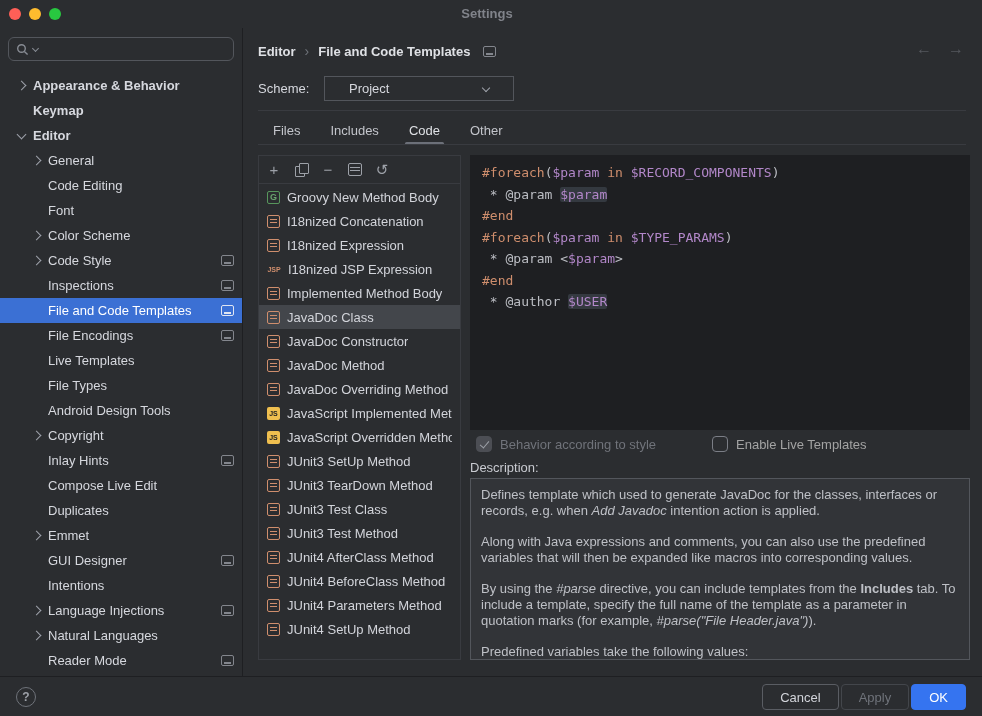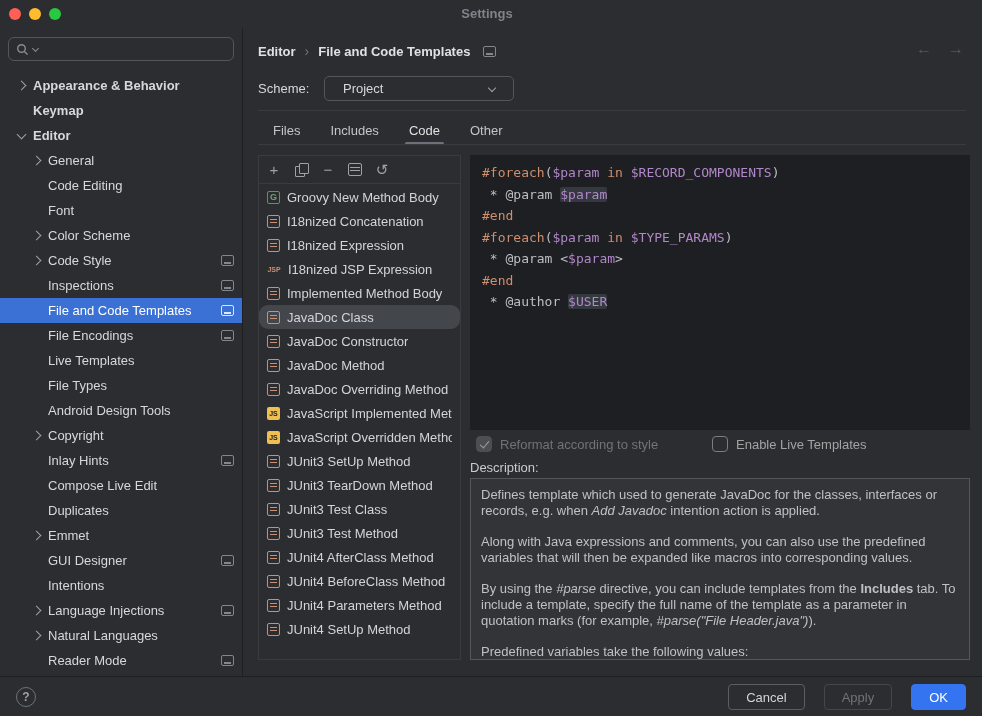--- a/index.html
+++ b/index.html
@@ -62,22 +62,22 @@
                 font-weight:700; color:#dfe1e5; }
   .bc-sep { color:#6f737a; font-weight:400; font-size:14px; }
   .breadcrumb .mon-icon { margin-left:3px; }
 
   .nav-arrows { position:absolute; right:18px; top:12px; display:flex; gap:16px;
                 color:#55585e; font-size:16px; }
   .nav-arrows span { cursor:default; }
 
   .scheme-label { position:absolute; left:15px; top:53px; color:#d6d8de; }
   .scheme-select { position:absolute; left:81px; top:48px; width:190px; height:25px;
-                   border:1px solid #53565c; border-radius:5px; display:flex; align-items:center;
-                   padding:0 18px; color:#d6d8de; cursor:default; }
+                   border:1px solid #53565c; border-radius:0; display:flex; align-items:center;
+                   padding:0 24px; color:#d6d8de; cursor:default; }
   .scheme-select .s-chev { margin-left:auto; width:6px; height:6px; border-color:#9ea2aa; }
 
   .sep1 { position:absolute; left:15px; right:16px; top:82px; height:1px; background:#393b40; }
 
   .tabs { position:absolute; left:15px; top:90px; height:26px; display:flex; }
   .tab { padding:0 15px; line-height:25px; color:#c3c5cb; position:relative; cursor:default; }
   .tab.active { color:#dfe1e5; }
   .tab.active::after { content:""; position:absolute; left:11px; right:11px; bottom:-1px; height:3px;
                        border-radius:2px; background:#6c7079; }
   .tabs-sep { position:absolute; left:15px; right:16px; top:116px; height:1px; background:#393b40; }
@@ -93,21 +93,21 @@
                      border:1.2px solid #9da1a8; border-radius:1px; }
   .tb-tpl-copy::after { content:""; position:absolute; left:5px; top:0; width:8px; height:9px;
                     border:1.2px solid #9da1a8; border-radius:1px; background:#2b2d30; }
   .tb-duplicate { position:relative; width:11px; height:13px; border:1.2px solid #9da1a8; border-radius:2px; }
   .tb-duplicate::after { content:""; position:absolute; left:1px; right:1px; top:3px; height:1px;
                          background:#9da1a8; box-shadow:0 3px 0 #9da1a8; }
 
   .list-body { position:absolute; top:29px; left:0; right:0; bottom:0; overflow:hidden; }
   .list-row { height:24px; display:flex; align-items:center; gap:7px; padding:0 8px;
               white-space:nowrap; overflow:hidden; cursor:default; }
-  .list-row.selected { background:var(--listsel,#43464b);border-radius:9px; }
+  .list-row.selected { background:var(--listsel,#43464b); }
   .list-label { color:#d2d4da; overflow:hidden; }
   .ficon { width:14px; height:14px; flex:none; display:flex; align-items:center; justify-content:center; }
   .template-icon { border:1px solid var(--kw,#cf8e6d); border-radius:2px; position:relative;
                    width:13px; height:13px; }
   .template-icon::after { content:""; position:absolute; left:2px; right:2px; top:3px; height:1px;
                           background:var(--kw,#cf8e6d); box-shadow:0 3px 0 var(--kw,#cf8e6d); }
   .groovy-icon { border:1px solid #57965c; border-radius:2px; color:#6aa56f; font-size:9px;
                  font-weight:700; width:13px; height:13px; }
   .jsp-icon { color:var(--kw,#cf8e6d); font-size:7px; font-weight:700; letter-spacing:0; }
   .js-icon { background:#efbf4f; color:#1e1f22; border-radius:2px; font-size:7px; font-weight:700;
@@ -145,21 +145,21 @@
   .desc-p:last-child { margin-bottom:0; }
   .desc-p .it { font-style:italic; }
   .desc-p .bd { font-weight:700; }
 
   
   .footer { position:absolute; left:0; right:0; bottom:0; height:40px;
             border-top:1px solid #1e1f22; background:#2b2d30; }
   .help-btn { position:absolute; left:16px; top:10px; width:20px; height:20px; border-radius:50%;
               border:1px solid #6f737a; color:#9da1a8; display:flex; align-items:center;
               justify-content:center; font-size:12px; font-weight:700; cursor:pointer; }
-  .btns { position:absolute; right:16px; top:7px; display:flex; gap:19px; }
+  .btns { position:absolute; right:16px; top:7px; display:flex; gap:2px; }
   .btn { height:26px; padding:0 17px; border-radius:4px; display:flex; align-items:center;
          font-size:13px; cursor:pointer; background:transparent; }
   .btn-cancel { border:1px solid #5a5d63; color:#d2d4da; }
   .btn-apply  { border:1px solid #43464b; color:#6f737a; cursor:default; }
   .btn-ok { background:var(--accent,#3574f0); border:1px solid var(--accent,#3574f0); color:#ffffff; }
 </style>
 </head>
 <body>
 
 <div class="window">
@@ -413,21 +413,21 @@
         <div class="code-line"><span class="c-pl"> * @param </span><span class="c-varhl">$param</span></div>
         <div class="code-line"><span class="c-kw">#end</span></div>
         <div class="code-line"><span class="c-kw">#foreach</span><span class="c-pl">(</span><span class="c-var">$param</span><span class="c-pl"> </span><span class="c-kw">in</span><span class="c-pl"> </span><span class="c-var">$TYPE_PARAMS</span><span class="c-pl">)</span></div>
         <div class="code-line"><span class="c-pl"> * @param &lt;</span><span class="c-var">$param</span><span class="c-pl">&gt;</span></div>
         <div class="code-line"><span class="c-kw">#end</span></div>
         <div class="code-line"><span class="c-pl"> * @author </span><span class="c-varhl">$USER</span></div>
       </div>
 
     <div class="opt opt1">
       <span class="checkbox checked disabled"></span>
-      <span class="opt-label disabled">Reformat according to style</span>
+      <span class="opt-label disabled">Behavior according to style</span>
     </div>
     <div class="opt opt2">
       <span class="checkbox unchecked"></span>
       <span class="opt-label normal">Enable Live Templates</span>
     </div>
 
     <div class="desc-label">Description:</div>
     <div class="desc-box" id="desc-body">
         <div class="desc-p"><span>Defines template which used to generate JavaDoc for the classes, interfaces or records, e.g. when </span><span class="it">Add Javadoc</span><span> intention action is applied.</span></div>
         <div class="desc-p"><span>Along with Java expressions and comments, you can also use the predefined variables that will then be expanded like macros into corresponding values.</span></div>

